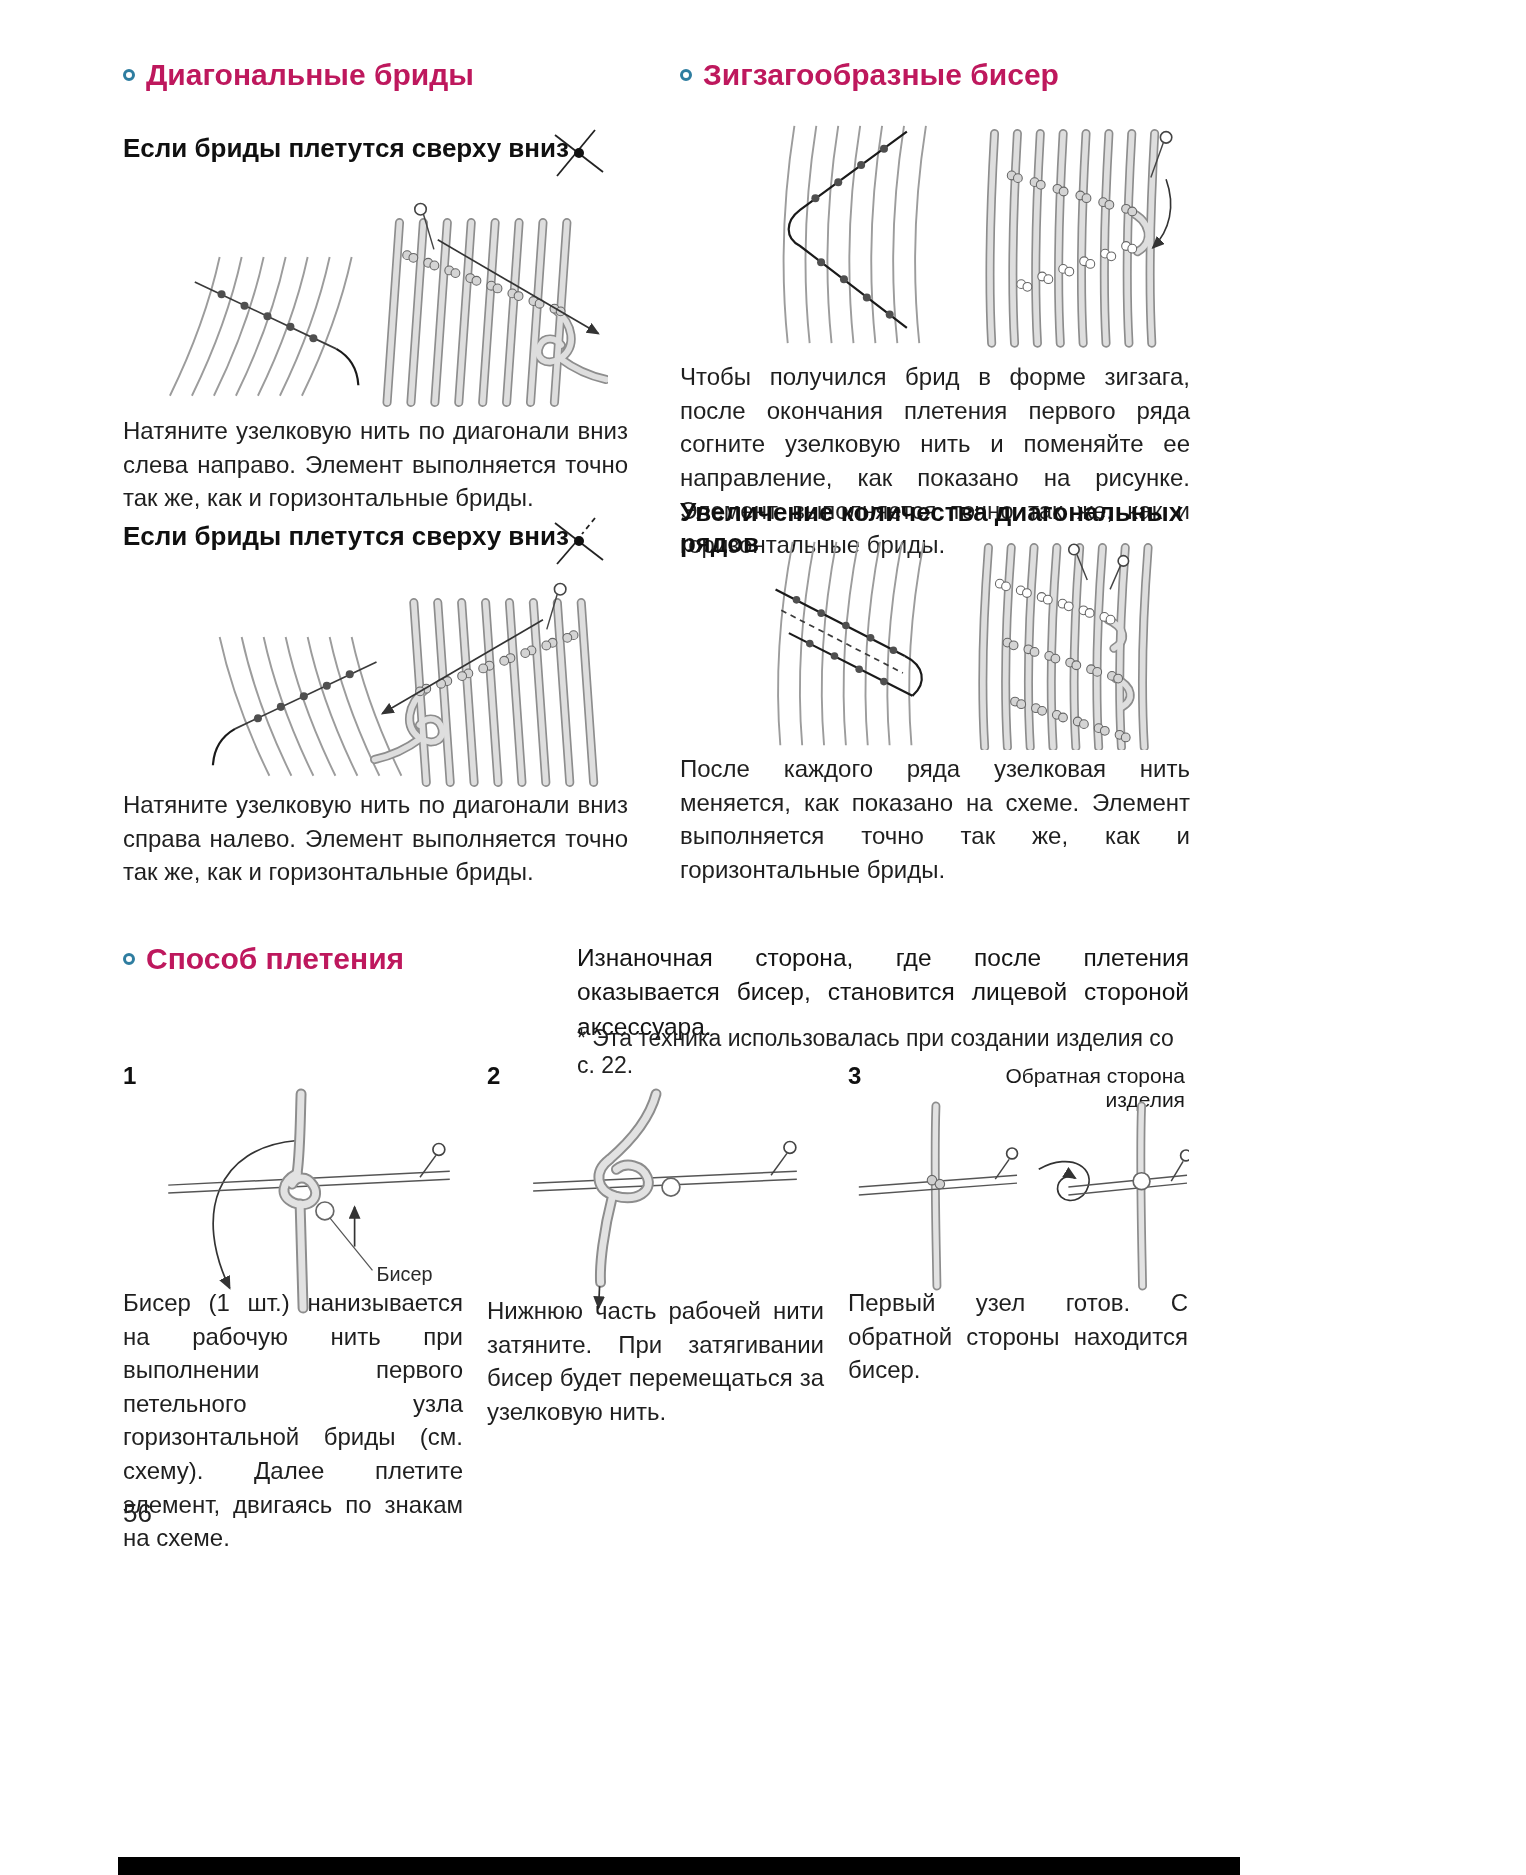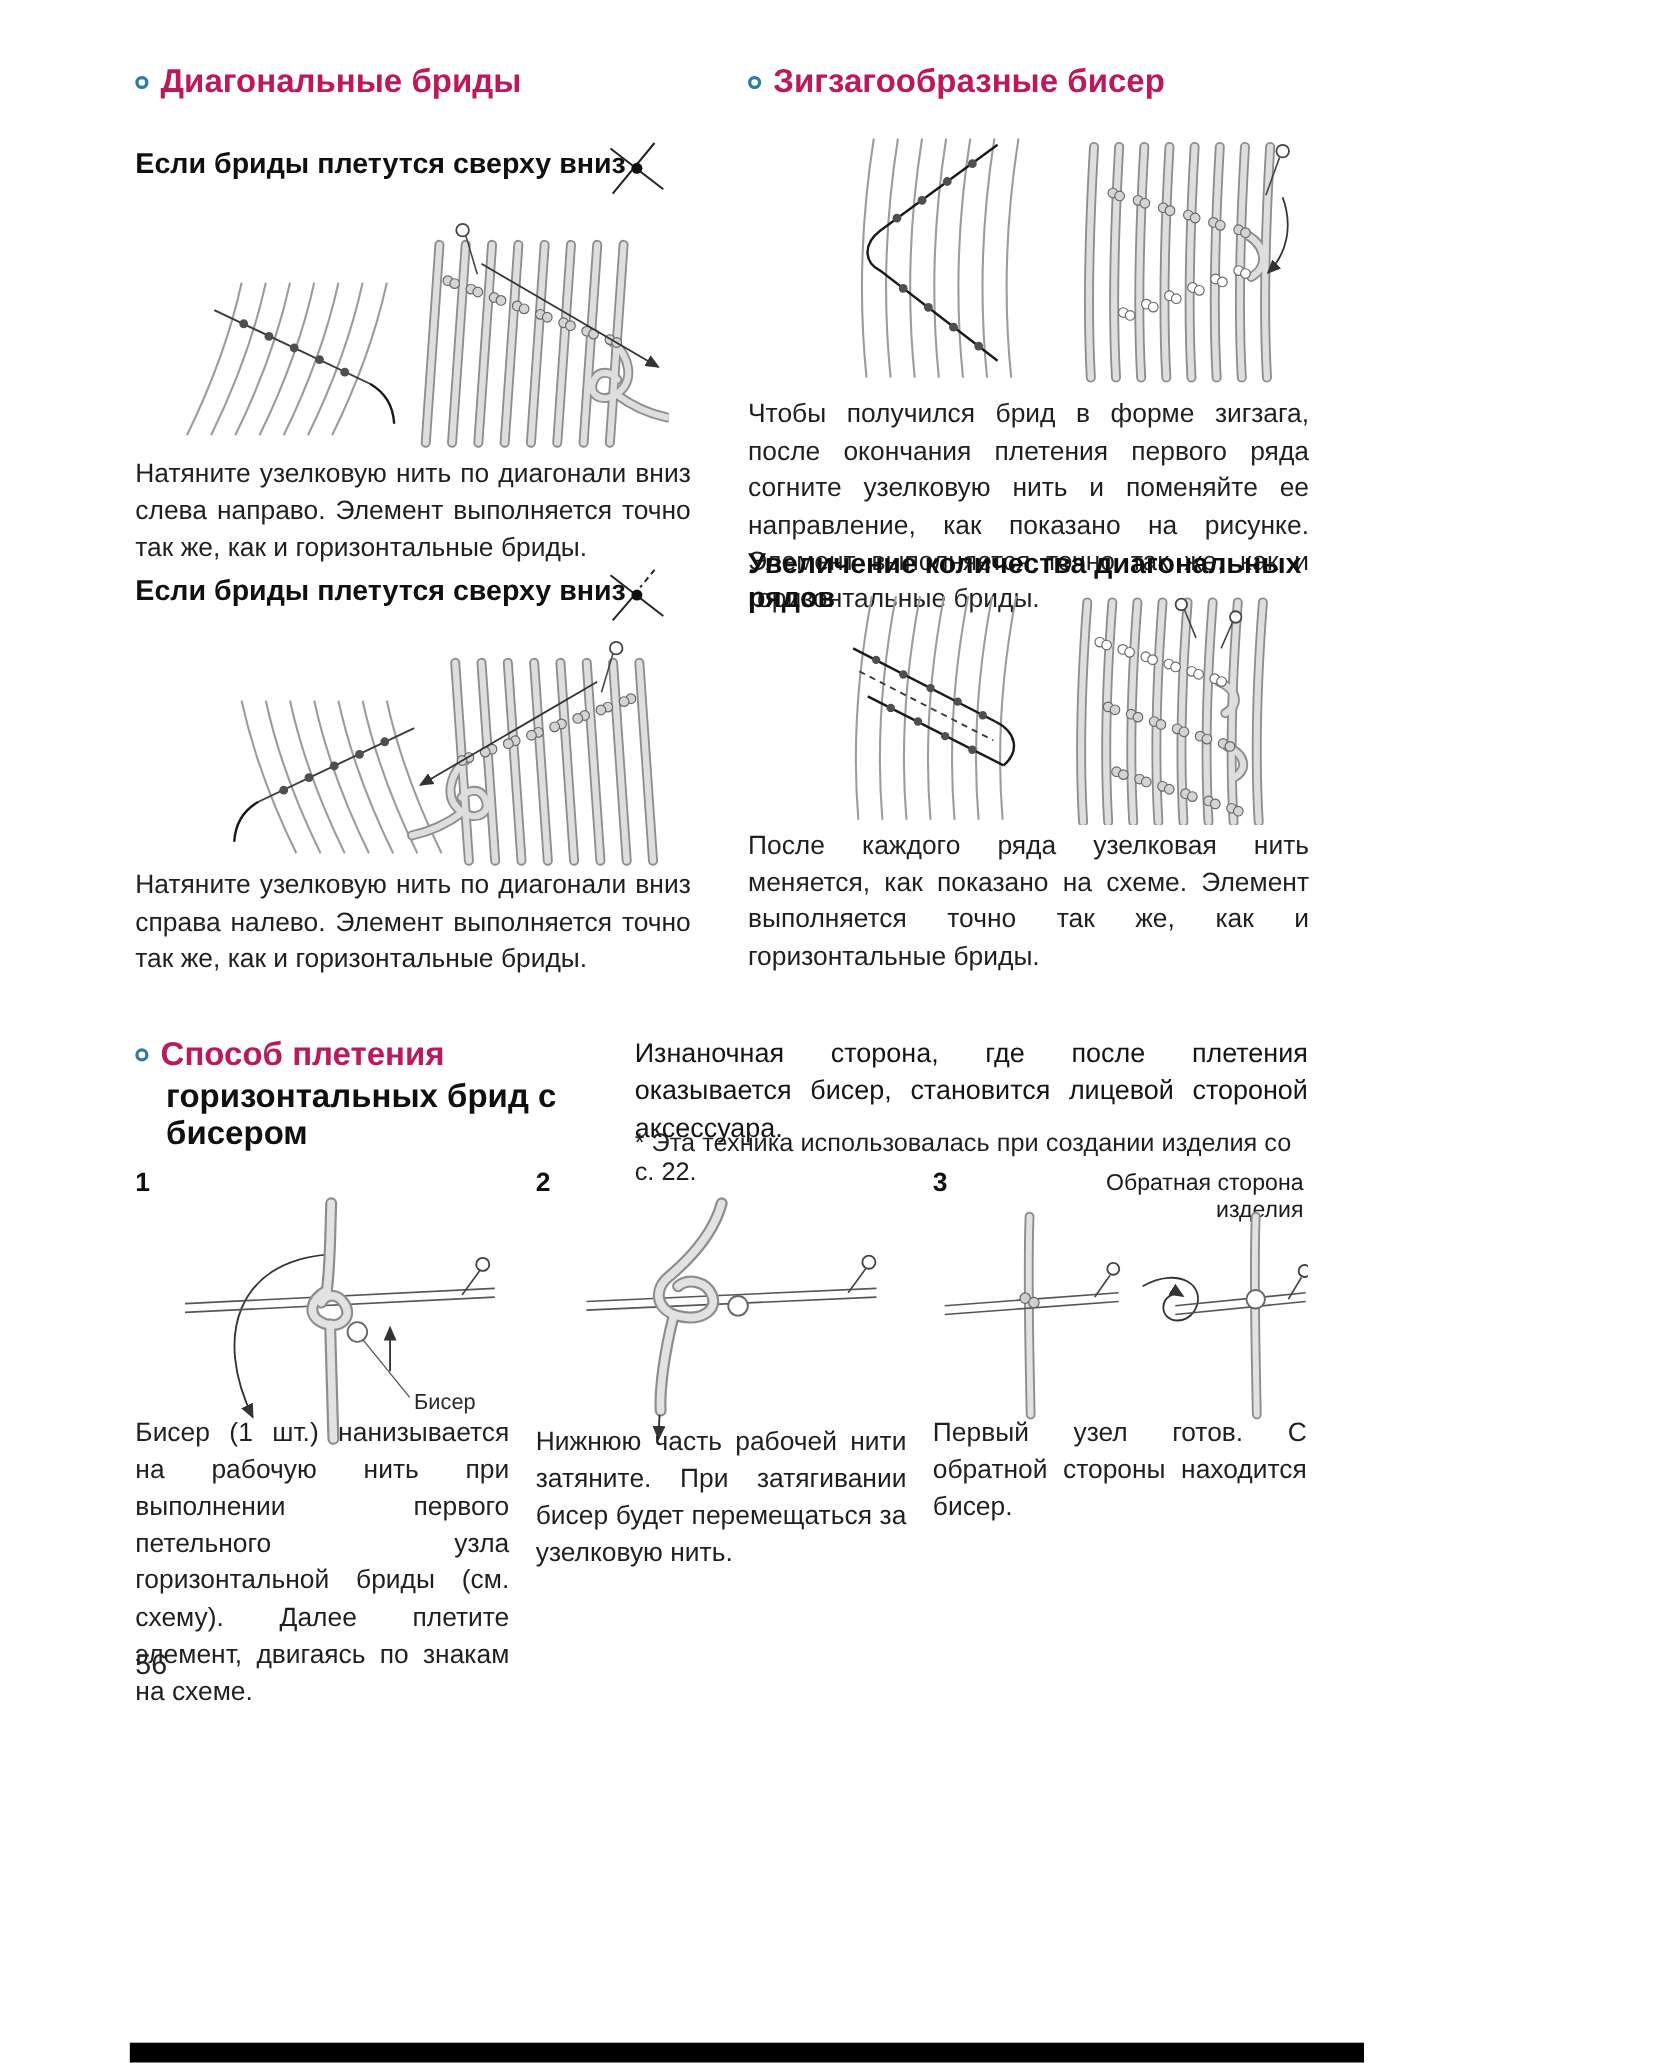--- a/index.html
+++ b/index.html
@@ -400,21 +400,20 @@
     </g>
   </svg>
 
   <div class="abs body-text" style="left:680px; top:752px; width:510px;">После каждого ряда узелковая нить меняется, как показано на схеме. Элемент выполняется точно так же, как и горизонтальные бриды.</div>
 
   <div class="abs" style="left:123px; top:942px; width:470px;">
     <div class="section-title">
       <span class="bullet"></span>
       <span>Способ плетения</span>
     </div>
-    <div class="section-title-line2">горизонтальных брид с бисером</div>
   </div>
 
   <div class="abs intro-text" style="left:577px; top:941px; width:612px;">Изнаночная сторона, где после плетения оказывается бисер, становится лицевой стороной аксессуара.</div>
   <div class="abs note-text" style="left:577px; top:1025px; width:612px;">* Эта техника использовалась при создании изделия со с. 22.</div>
 
   <div class="abs step-num" style="left:123px; top:1062px;">1</div>
   <div class="abs step-num" style="left:487px; top:1062px;">2</div>
   <div class="abs step-num" style="left:848px; top:1062px;">3</div>
   <div class="abs caption" style="left:935px; top:1064px; width:250px;">Обратная сторона изделия</div>
 

